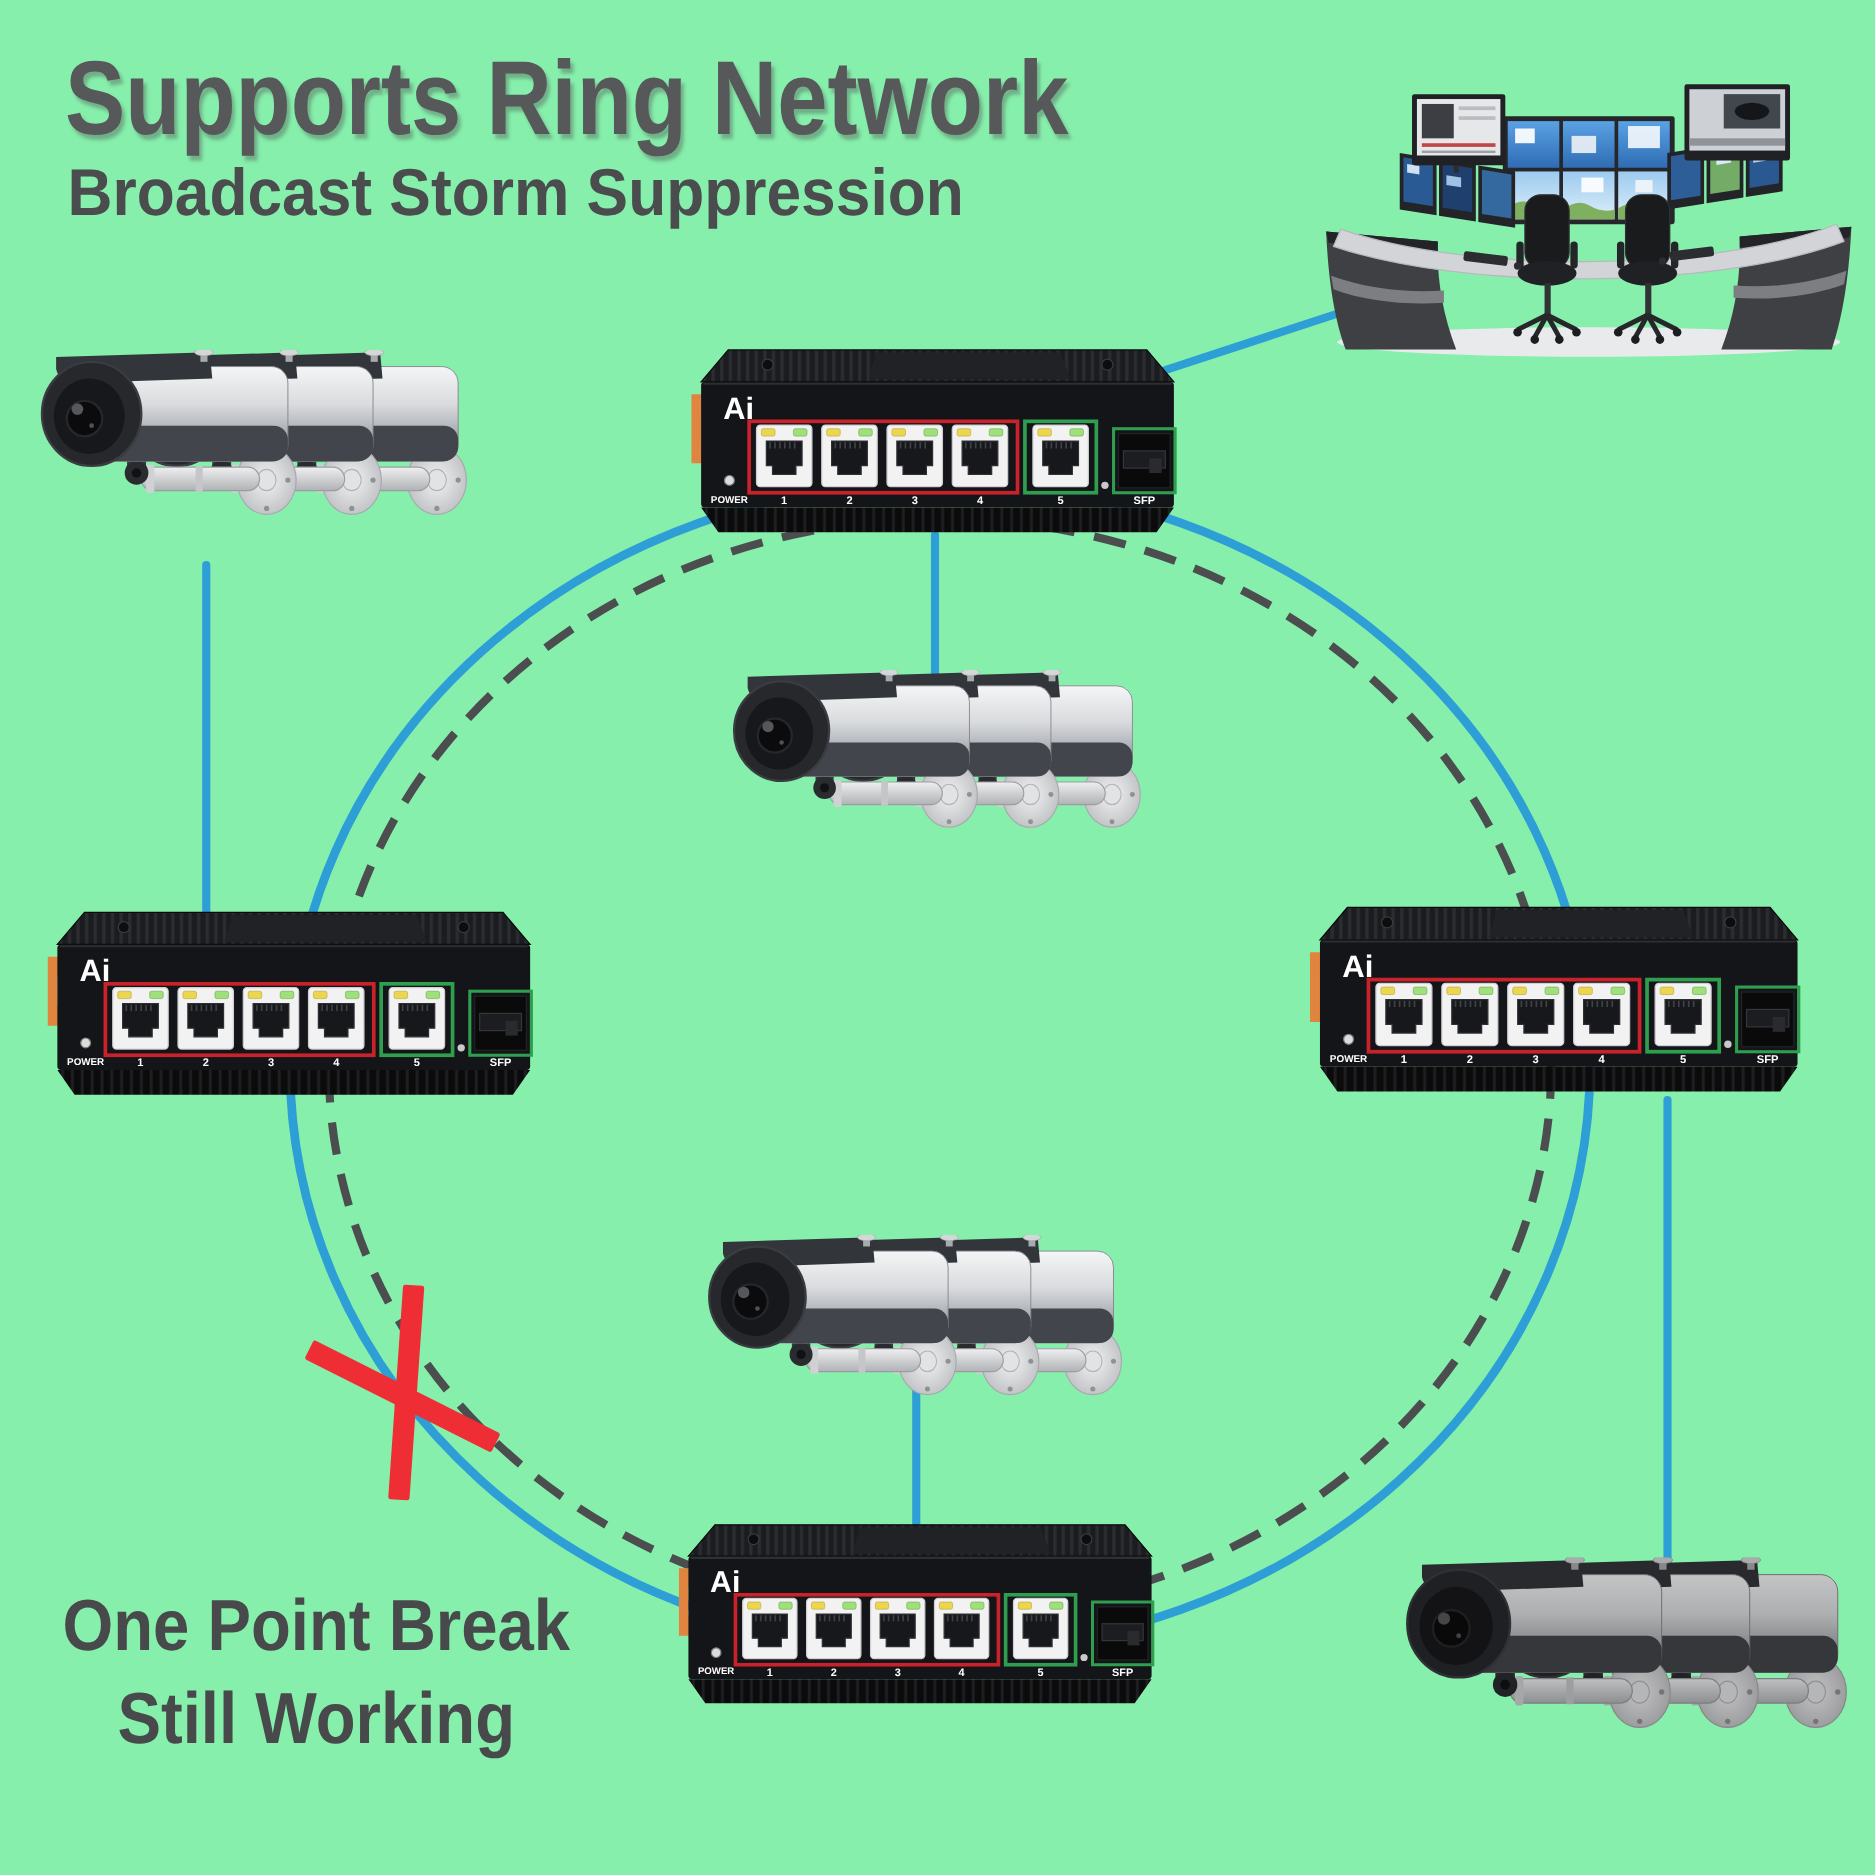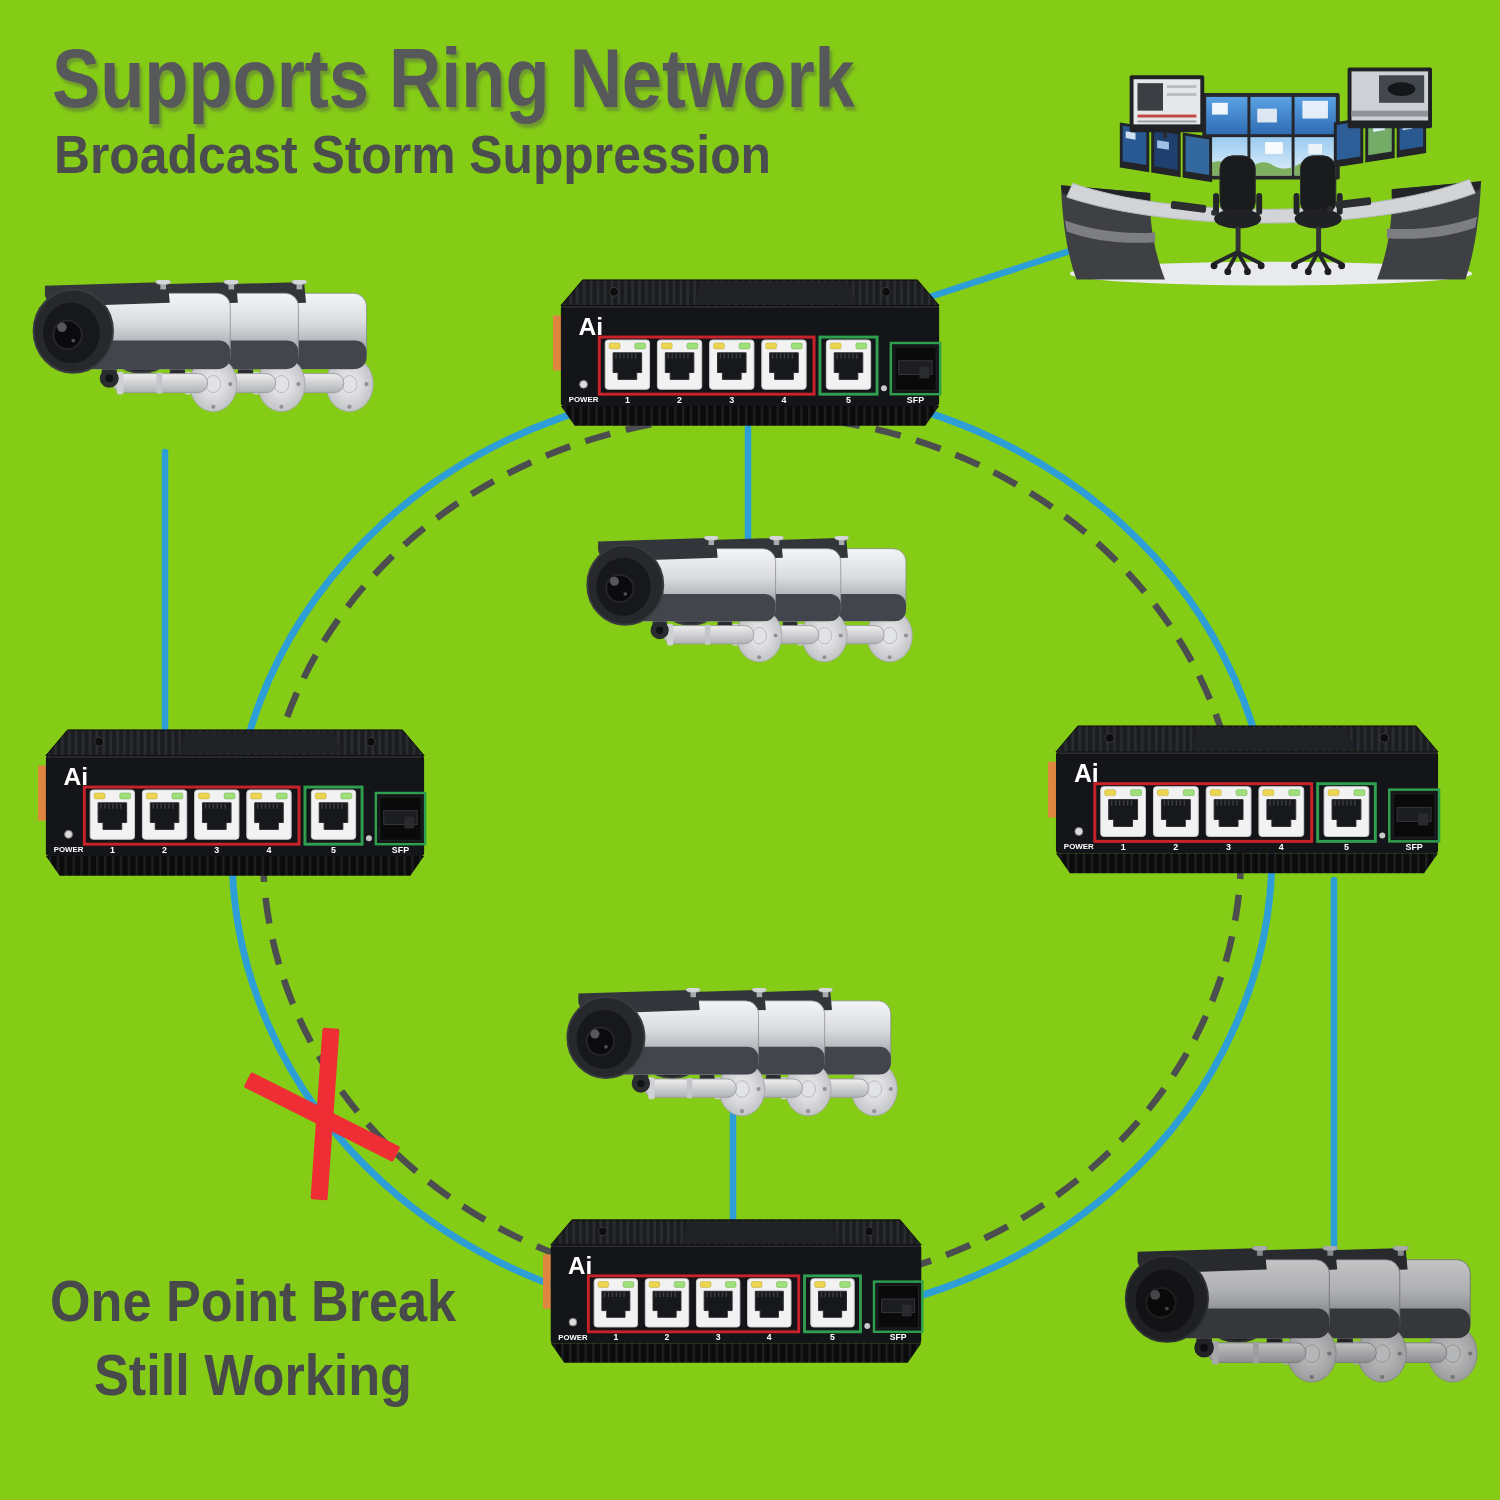--- a/index.html
+++ b/index.html
@@ -1,16 +1,16 @@
 <!DOCTYPE html>
 <html><head>
 <meta charset="utf-8">
 <style>
   html,body{margin:0;padding:0;background:#e9e9eb;}
-  .stage{position:relative;width:1500px;height:1500px;background:#84cc16;overflow:hidden;
+  .stage{position:relative;width:1500px;height:1500px;background:#86efac;overflow:hidden;
          font-family:"Liberation Sans","DejaVu Sans",sans-serif;}
   .wires{position:absolute;left:0;top:0;z-index:1;}
   .node{position:absolute;z-index:2;line-height:0;}
   .node svg{width:100%;height:auto;display:block;}
   .title{position:absolute;left:52px;top:30px;z-index:3;margin:0;
          font-size:84px;font-weight:bold;color:#57585a;white-space:nowrap;
          transform:scaleX(.86);transform-origin:left top;
          text-shadow:3px 4px 3px rgba(80,80,80,.40);}
   .subtitle{position:absolute;left:54px;top:124px;z-index:3;margin:0;
          font-size:53px;font-weight:bold;color:#4b4c4e;white-space:nowrap;

